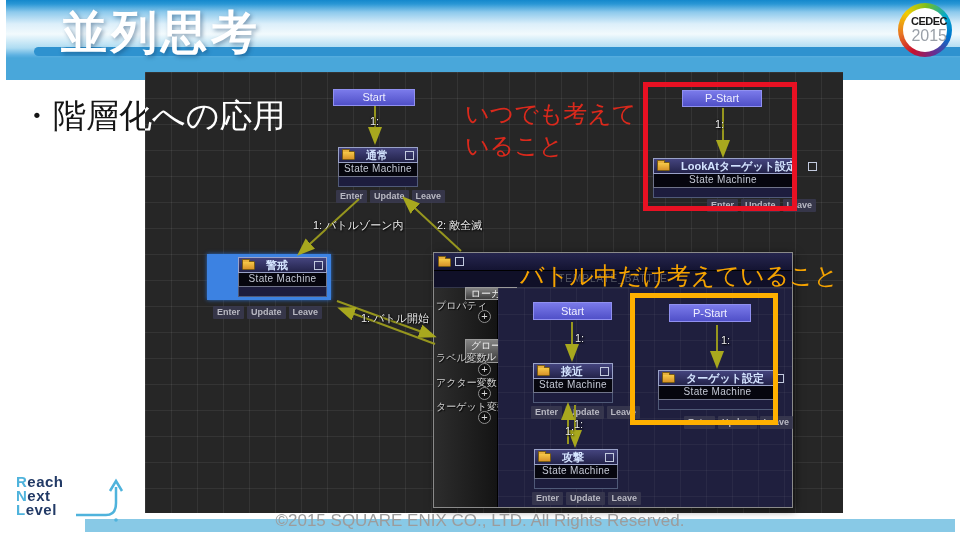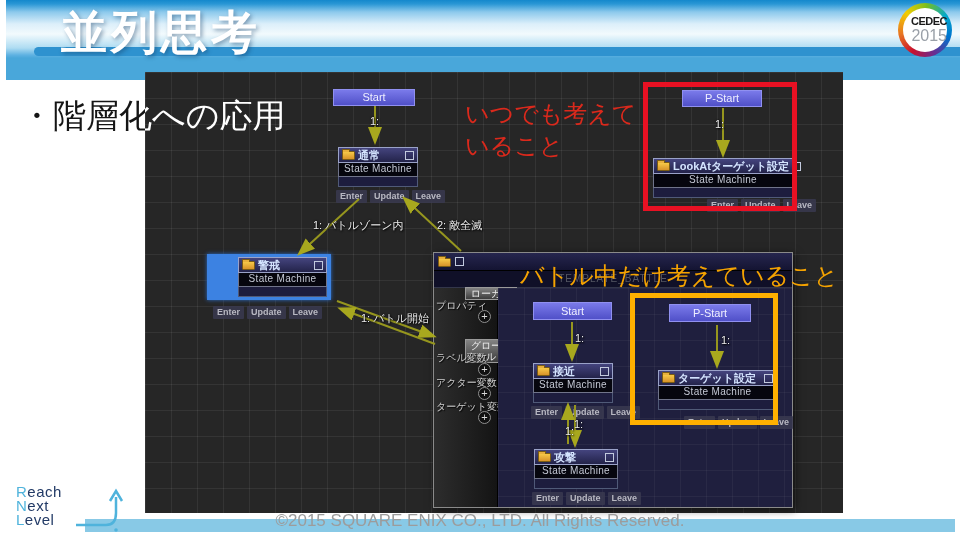--- a/index.html
+++ b/index.html
@@ -28,21 +28,21 @@
   
   .editor { position:absolute; left:145px; top:72px; width:698px; height:441px;
     background-color:#262626;
     background-image:linear-gradient(rgba(255,255,255,.065) 1px,transparent 1px),
                      linear-gradient(90deg,rgba(255,255,255,.065) 1px,transparent 1px);
     background-size:26px 26px; z-index:1; }
 
   
   .node { position:absolute; z-index:5; }
   .node-titlebar { height:16px; background:linear-gradient(#44447e,#23234a); border:1px solid #9aa2c8;
-    display:flex; align-items:center; gap:3px; padding:0 3px; }
+    display:flex; align-items:center; gap:11px; padding:0 3px; }
   .node-title { flex:1; color:#d4e4ff; font-size:11px; font-weight:bold; white-space:nowrap; line-height:14px; }
   .sm-row { height:14px; background:#06060e; border:1px solid #70748a; border-top:none; color:#c4c8d4;
     font-size:10px; letter-spacing:.3px; text-align:center; line-height:12px; }
   .empty-row { height:10px; background:#1d1d3e; border:1px solid #505a78; border-top:none; }
   .checkbox { width:9px; height:9px; border:1px solid #c2cade; flex:0 0 auto; }
   .folder-icon { position:relative; width:13px; height:9px; background:linear-gradient(#f7c948,#d8932a);
     border:1px solid #7a5c14; border-radius:1px; flex:0 0 auto; margin-top:1px; }
   .folder-icon::before { content:""; position:absolute; top:-3px; left:-1px; width:6px; height:2px;
     background:#e8b03c; border:1px solid #7a5c14; border-bottom:none; border-radius:1px 1px 0 0; }
   .btn-row { position:absolute; display:flex; gap:3px; z-index:6;font-weight:bold; }
@@ -82,21 +82,21 @@
   .orange-note { position:absolute; left:375px; top:188px; color:#f5a300; font-size:24px; z-index:31; white-space:nowrap; }
 
   
   .tlabel { position:absolute; color:#ececec; font-size:11px; z-index:25; white-space:nowrap;
     text-shadow:1px 1px 2px #000,0 0 2px #000; }
   svg.wires { position:absolute; inset:0; z-index:20; pointer-events:none; }
 
   
   .footer-bar { position:absolute; left:85px; top:519px; width:870px; height:13px; background:#88c9e6; z-index:2; }
   .copyright { position:absolute; left:0; right:0; top:511px; text-align:center; color:#9c9c9c; font-size:17px; z-index:3; }
-  .brand { position:absolute; left:16px; top:485px; z-index:4; line-height:14px; font-size:15px; font-weight:normal; letter-spacing:.5px; }
+  .brand { position:absolute; left:16px; top:475px; z-index:4; line-height:14px; font-size:15px; font-weight:bold; letter-spacing:.5px; }
   .brand-line { color:#223a66; }
   .brand-line .init { color:#4fb3dc; }
   .brand-arrow { position:absolute; left:60px; top:-4px; }
 </style>
 </head>
 <body>
 
 <div class="slide">
 
   <div class="header">

